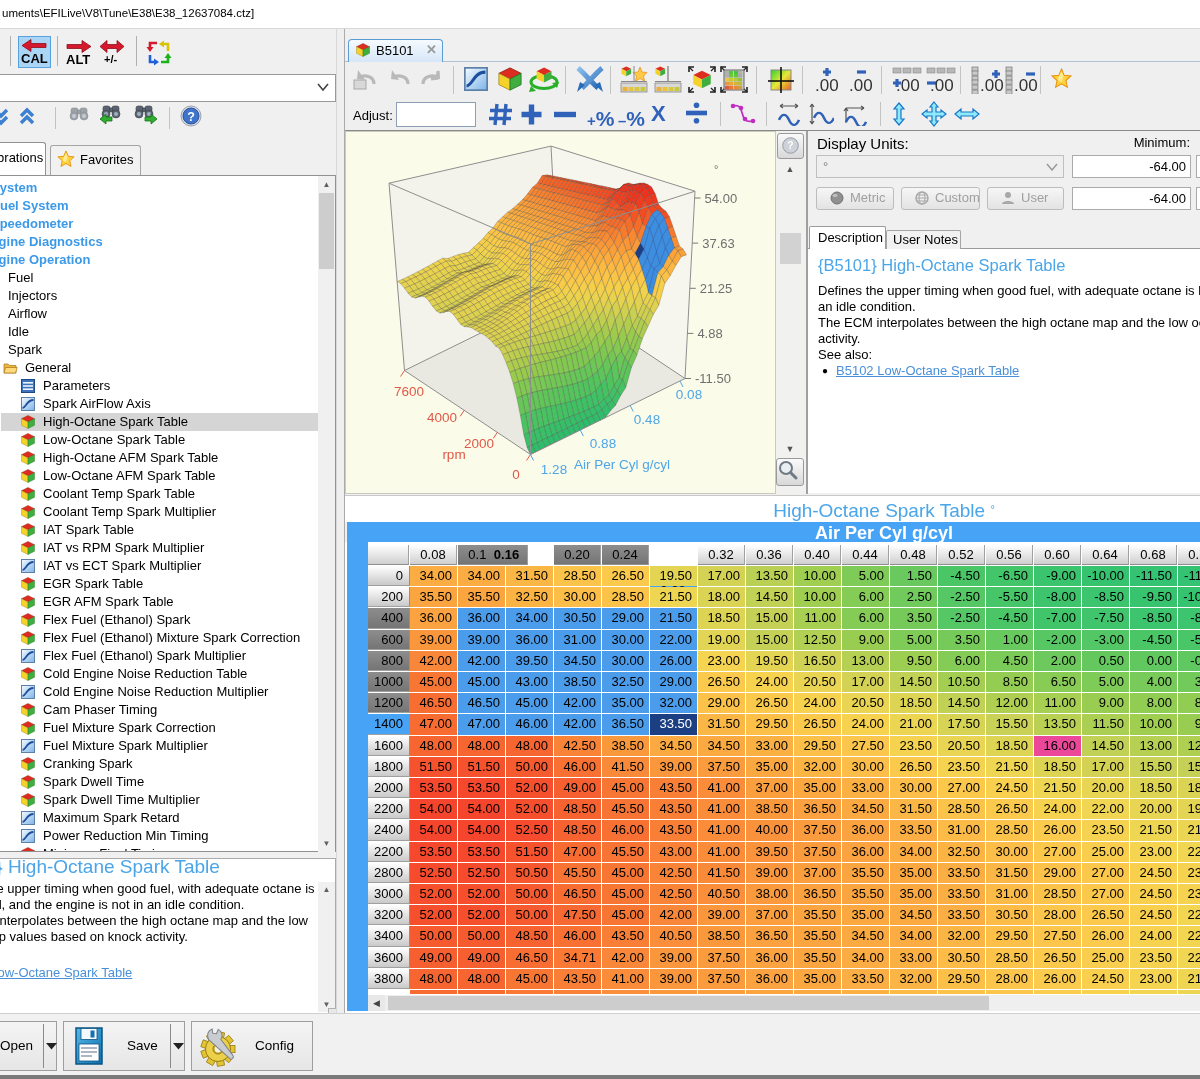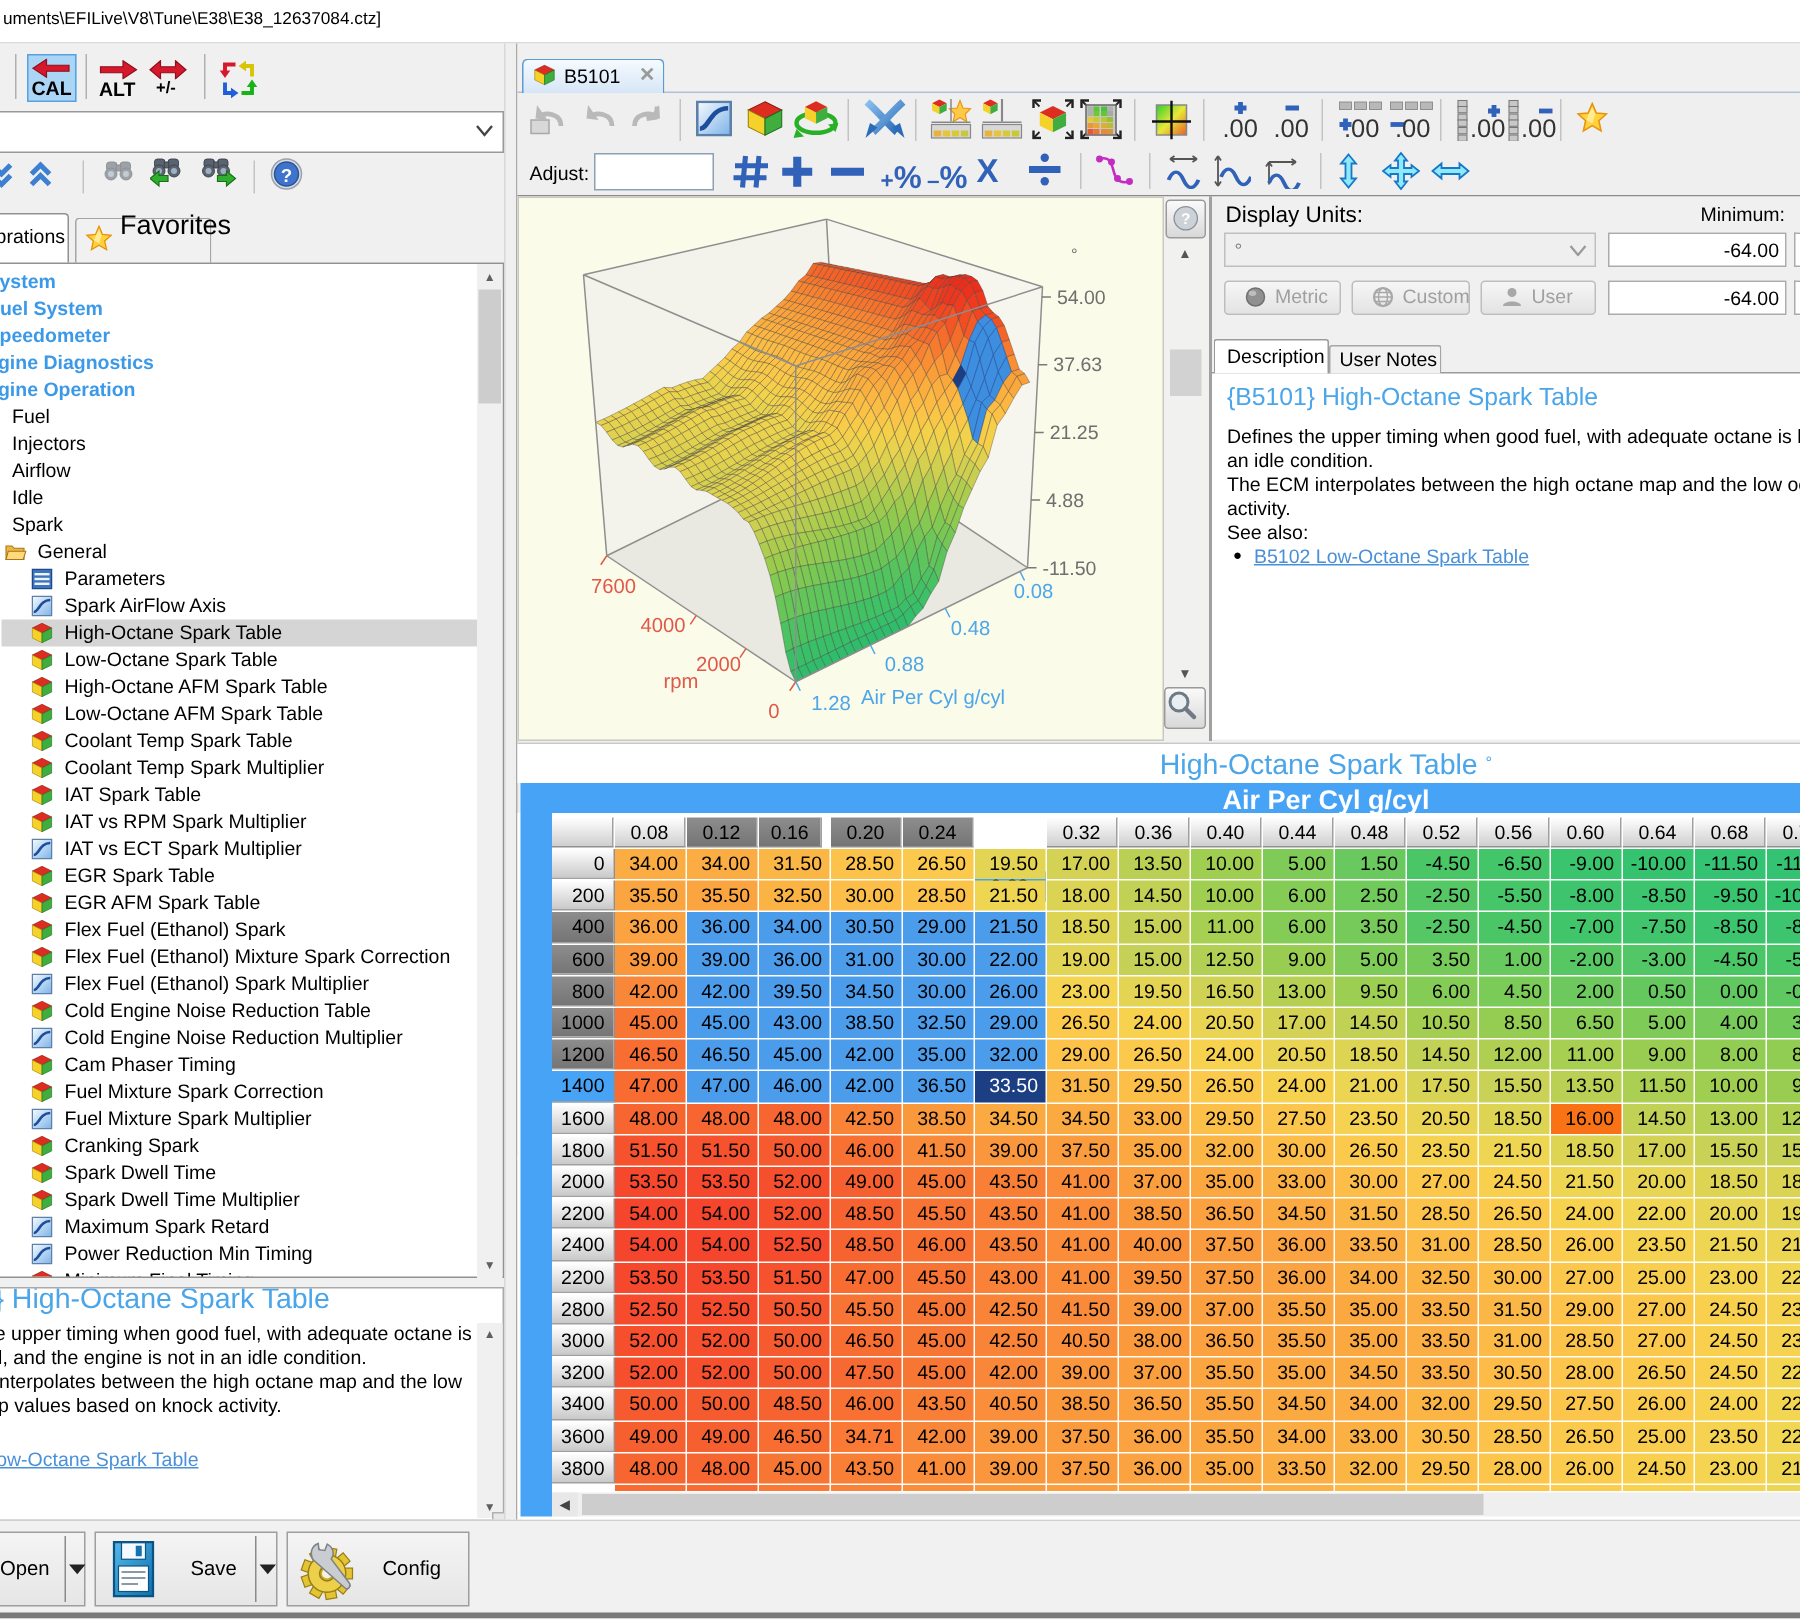--- a/index.html
+++ b/index.html
@@ -106,21 +106,21 @@
       <circle cx="11" cy="11" r="8" fill="#3f74cc" stroke="#2b529c"></circle>
       <text x="11" y="16" font-size="12.5" font-weight="bold" fill="#fff" text-anchor="middle" font-family="Liberation Sans">?</text>
     </svg></div>
 <div class="abs" style="left:-28px;top:142px;width:74px;height:34px;background:#fff;border:1px solid #919191;border-bottom:none;border-radius:3px 3px 0 0"></div>
 <div class="abs" style="left:-28px;top:150px;width:74px;text-align:center;font-size:13px">Calibrations</div>
 <div class="abs" style="left:50px;top:145px;width:91px;height:31px;background:#f1f1f1;border:1px solid #a5a5a5;border-bottom:none;border-radius:3px 3px 0 0"></div>
 <div class="abs" style="left:57px;top:150px"><svg width="18" height="18" viewBox="0 0 20 20">
       <path d="M10,1 L12.6,7 L19,7.6 L14.2,11.9 L15.6,18.3 L10,15 L4.4,18.3 L5.8,11.9 L1,7.6 L7.4,7 Z" fill="#ffd23e" stroke="#e8930c" stroke-width="1"></path>
       <path d="M10,3.2 L11.9,7.7 L10,13.6 L6.2,11.4 L7.7,7.7 Z" fill="#fff3b0" opacity="0.75"></path>
     </svg></div>
-<div class="abs" style="left:80px;top:140px;font-size:18px">Favorites</div>
+<div class="abs" style="left:80px;top:152px;font-size:13px">Favorites</div>
 <div class="abs" style="left:-2px;top:175px;width:338px;height:677px;background:#fff;border:1px solid #919191;overflow:hidden">
     <div class="abs" style="left:2px;top:-175px;width:336px;height:1079px">
       <div class="abs ttop" style="left:-10px;top:179px">System</div>
       <div class="abs ttop" style="left:-9px;top:197px">Fuel System</div>
       <div class="abs ttop" style="left:-10px;top:215px">Speedometer</div>
       <div class="abs ttop" style="left:-19px;top:233px">Engine Diagnostics</div>
       <div class="abs ttop" style="left:-19px;top:251px">Engine Operation</div>
       <div class="abs tmid" style="left:7px;top:269px">Fuel</div>
       <div class="abs tmid" style="left:7px;top:287px">Injectors</div>
       <div class="abs tmid" style="left:7px;top:305px">Airflow</div>
@@ -1914,21 +1914,21 @@
 <div class="abs" style="left:345px;top:495px;width:855px;height:27px;background:#fff;border-top:1px solid #c8c8c8"></div>
 <div class="abs" style="left:550px;top:500px;width:668px;text-align:center;font-size:19px;color:#4aa5e9">High-Octane Spark Table <span style="font-size:11px;vertical-align:4px">°</span></div>
 <div class="abs" style="left:347px;top:522px;width:853px;height:20px;background:#47a3f6"></div>
 <div class="abs" style="left:550px;top:523px;width:668px;text-align:center;font-size:18px;font-weight:bold;color:#fff">Air Per Cyl g/cyl</div>
 <div class="abs" style="left:345px;top:542px;width:855px;height:471px;background:#fff;overflow:hidden">
     <div class="abs" style="left:-345px;top:-542px;width:1200px;height:1079px">
       <div class="abs" style="left:347px;top:542px;width:21px;height:469px;background:#47a3f6"></div>
       <div class="abs" style="left:347px;top:740px;width:21px;height:60px;color:#fff;font-weight:bold;font-size:15px;transform:rotate(-90deg);transform-origin:center;text-align:center;line-height:21px">rpm</div>
       <div class="chdr" style="left:410.0px;top:545.0px;width:47px;">0.08</div>
       <div class="chdr chdrsel" style="left:458.0px;top:545.0px;width:47px;">0.12</div>
-      <div class="chdr chdrsel" style="left:506.0px;top:545.0px;width:42px;">0.16</div>
+      <div class="chdr chdrsel" style="left:486px;top:545.0px;width:42px;font-weight:bold;">0.16</div>
       <div class="chdr chdrsel" style="left:554.0px;top:545.0px;width:47px;">0.20</div>
       <div class="chdr chdrsel" style="left:602.0px;top:545.0px;width:47px;">0.24</div>
       <div class="chdr chdract" style="left:650.0px;top:545.0px;width:47px;margin-top:36px;">0.28</div>
       <div class="chdr" style="left:698.0px;top:545.0px;width:47px;">0.32</div>
       <div class="chdr" style="left:746.0px;top:545.0px;width:47px;">0.36</div>
       <div class="chdr" style="left:794.0px;top:545.0px;width:47px;">0.40</div>
       <div class="chdr" style="left:842.0px;top:545.0px;width:47px;">0.44</div>
       <div class="chdr" style="left:890.0px;top:545.0px;width:47px;">0.48</div>
       <div class="chdr" style="left:938.0px;top:545.0px;width:47px;">0.52</div>
       <div class="chdr" style="left:986.0px;top:545.0px;width:47px;">0.56</div>
@@ -2099,21 +2099,21 @@
       <div class="cell" style="left:554.0px;top:735.6px;background:#f98438;">42.50</div>
       <div class="cell" style="left:602.0px;top:735.6px;background:#fa983c;">38.50</div>
       <div class="cell" style="left:650.0px;top:735.6px;background:#fbaa42;">34.50</div>
       <div class="cell" style="left:698.0px;top:735.6px;background:#fbaa42;">34.50</div>
       <div class="cell" style="left:746.0px;top:735.6px;background:#fbb044;">33.00</div>
       <div class="cell" style="left:794.0px;top:735.6px;background:#fcc049;">29.50</div>
       <div class="cell" style="left:842.0px;top:735.6px;background:#fcc64c;">27.50</div>
       <div class="cell" style="left:890.0px;top:735.6px;background:#f5d350;">23.50</div>
       <div class="cell" style="left:938.0px;top:735.6px;background:#e9d553;">20.50</div>
       <div class="cell" style="left:986.0px;top:735.6px;background:#ded454;">18.50</div>
-      <div class="cell" style="left:1034.0px;top:735.6px;background:#f97316;">16.00</div>
+      <div class="cell" style="left:1034.0px;top:735.6px;background:#ec4899;">16.00</div>
       <div class="cell" style="left:1082.0px;top:735.6px;background:#c1d155;">14.50</div>
       <div class="cell" style="left:1130.0px;top:735.6px;background:#b6d054;">13.00</div>
       <div class="cell" style="left:1178.0px;top:735.6px;background:#aecf52;">12.00</div>
       <div class="cell" style="left:410.0px;top:756.8px;background:#f6522e;">51.50</div>
       <div class="cell" style="left:458.0px;top:756.8px;background:#f6522e;">51.50</div>
       <div class="cell" style="left:506.0px;top:756.8px;background:#f65a2f;">50.00</div>
       <div class="cell" style="left:554.0px;top:756.8px;background:#f87133;">46.00</div>
       <div class="cell" style="left:602.0px;top:756.8px;background:#f98a3a;">41.50</div>
       <div class="cell" style="left:650.0px;top:756.8px;background:#fa963c;">39.00</div>
       <div class="cell" style="left:698.0px;top:756.8px;background:#fa9c3e;">37.50</div>

